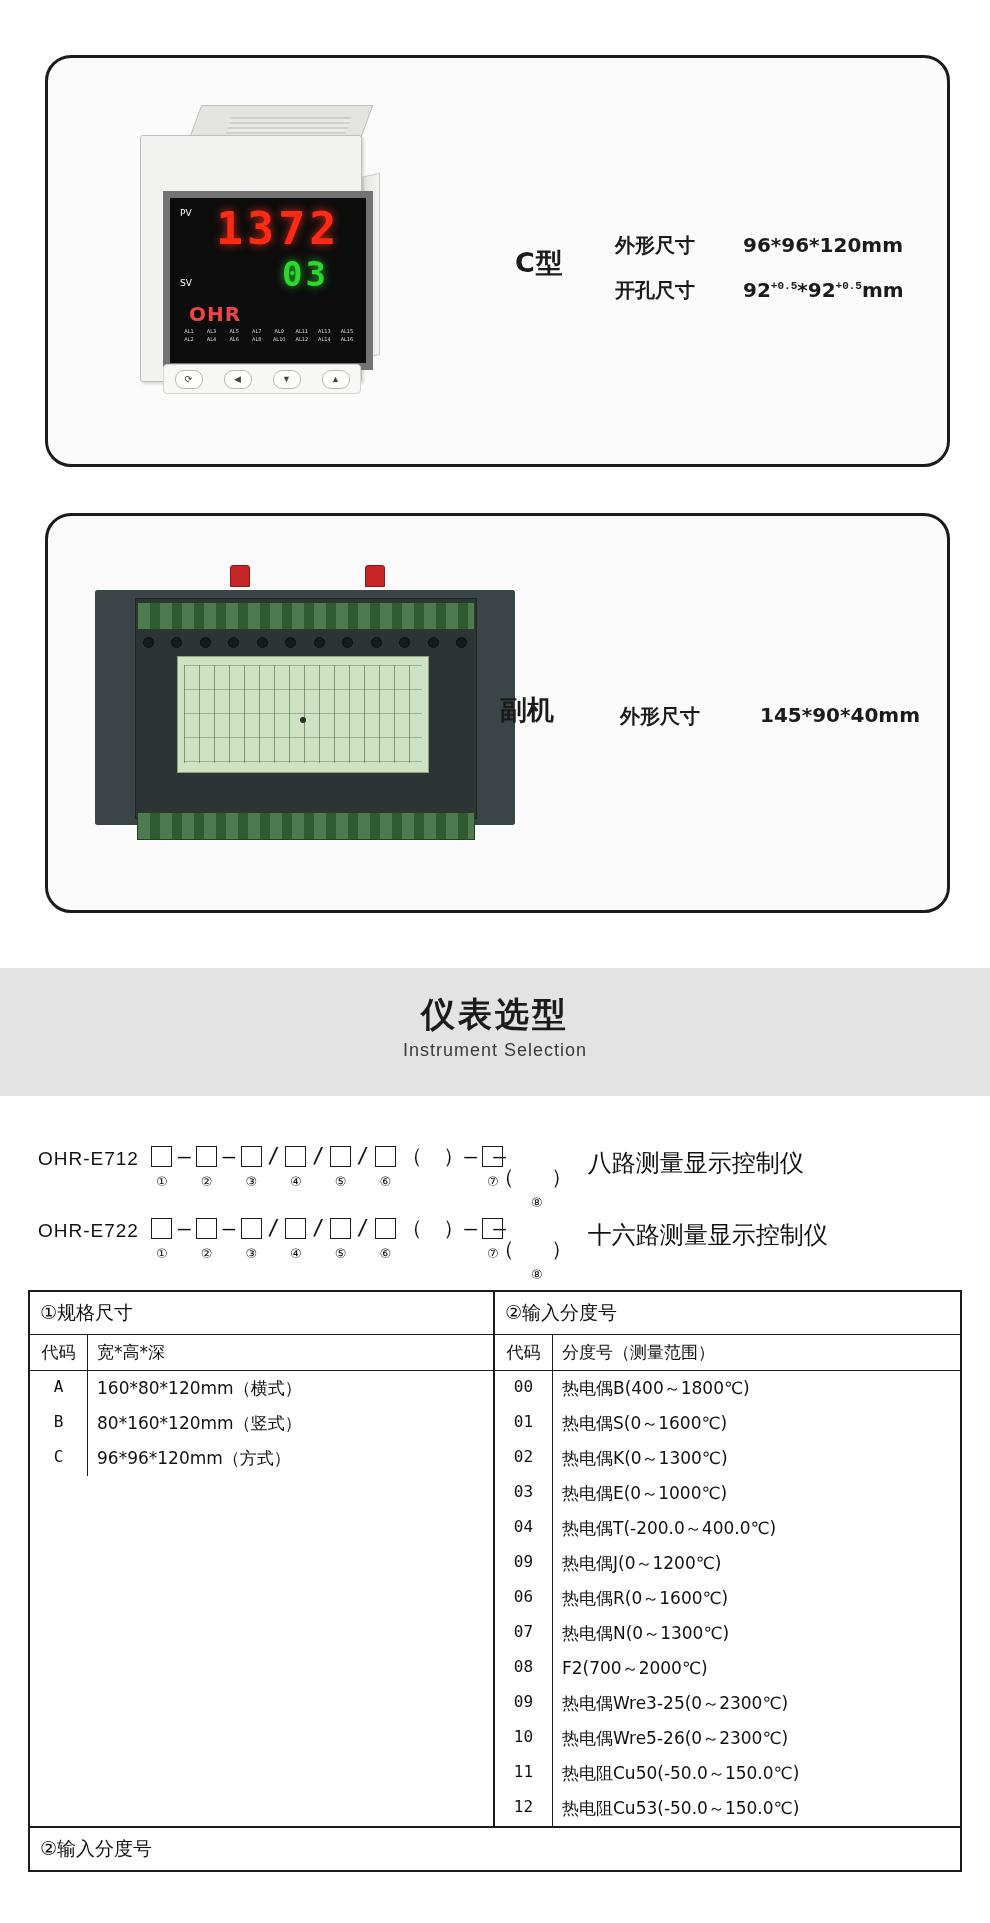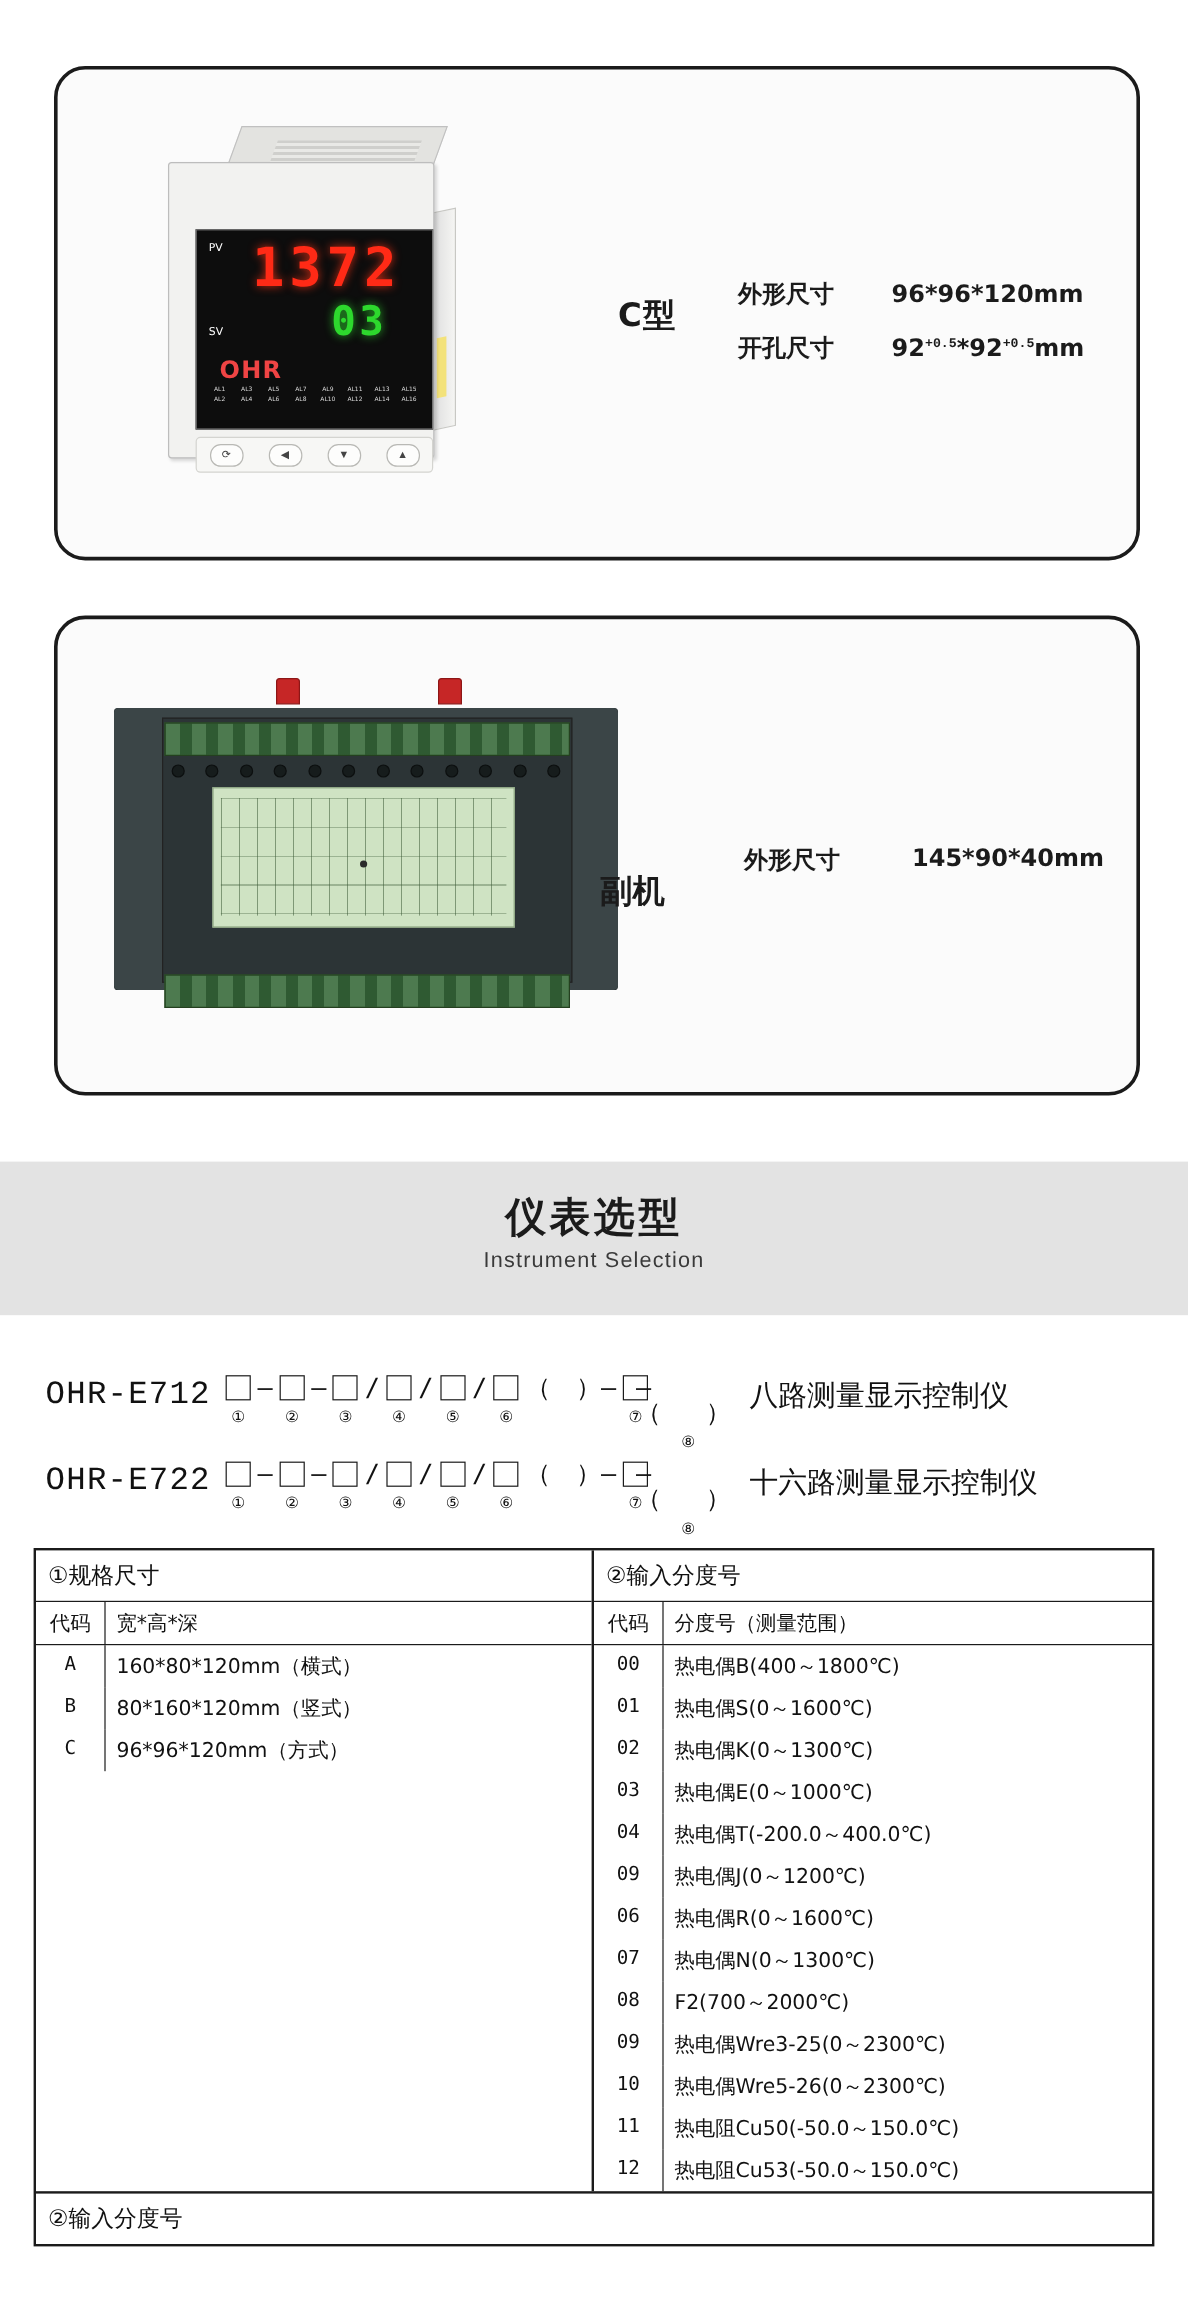--- a/index.html
+++ b/index.html
@@ -61,21 +61,21 @@
   .spec-key { width: 128px; }
   .spec-val { white-space: nowrap; }
   .spec-val sup {
     font-size: 11px;
     vertical-align: super;
     letter-spacing: 0;
     font-family: Liberation Mono, monospace;
   }
 
   
-  .sub-label { left: 500px; top: 725px; font-size: 27px; }
+  .sub-label { left: 500px; top: 692px; font-size: 27px; }
   .sub-key { left: 620px; top: 703px; font-size: 20px; }
   .sub-val { left: 760px; top: 703px; font-size: 20px; }
 
   
   .meter {
     position: absolute;
     left: 130px; top: 95px;
     width: 270px; height: 290px;
   }
   .meter-body {
@@ -100,21 +100,21 @@
     left: 95px; top: 22px;
     width: 120px; height: 36px;
     background: repeating-linear-gradient(to bottom, #cfcfcc 0 2px, #e9e9e6 2px 5px);
     transform: skewX(-20deg);
   }
   .meter-screen {
     position: absolute;
     left: 22px; top: 55px;
     width: 196px; height: 165px;
     background: #0d0d0d;
-    border: 1px solid #737373;
+    border: 7px solid #737373;
   }
   .lbl-pv, .lbl-sv {
     position: absolute;
     color: #fff;
     font-size: 9px;
     font-family: "DejaVu Sans", sans-serif;
   }
   .lbl-pv { left: 10px; top: 10px; }
   .lbl-sv { left: 10px; top: 80px; text-align: right; }
   .digits-pv {
@@ -334,25 +334,25 @@
     position: absolute;
     left: 38px;
     display: flex;
     align-items: flex-start;
     font-family: "DejaVu Sans Mono", monospace;
   }
   #model-1 { top: 1146px; }
   #model-2 { top: 1218px; }
 
   .model-name {
-    font-size: 27px;
+    font-size: 19px;
     letter-spacing: 1px;
     padding-top: 2px;
     margin-right: 8px;
-    font-family: Liberation Mono, monospace;
+    font-family: Liberation Sans, sans-serif;
     text-align: center;
   }
   .slot-group { display: flex; align-items: flex-start; }
   .slot {
     display: flex;
     flex-direction: column;
     align-items: center;
     width: 30px;
   }
   .slot .box {

